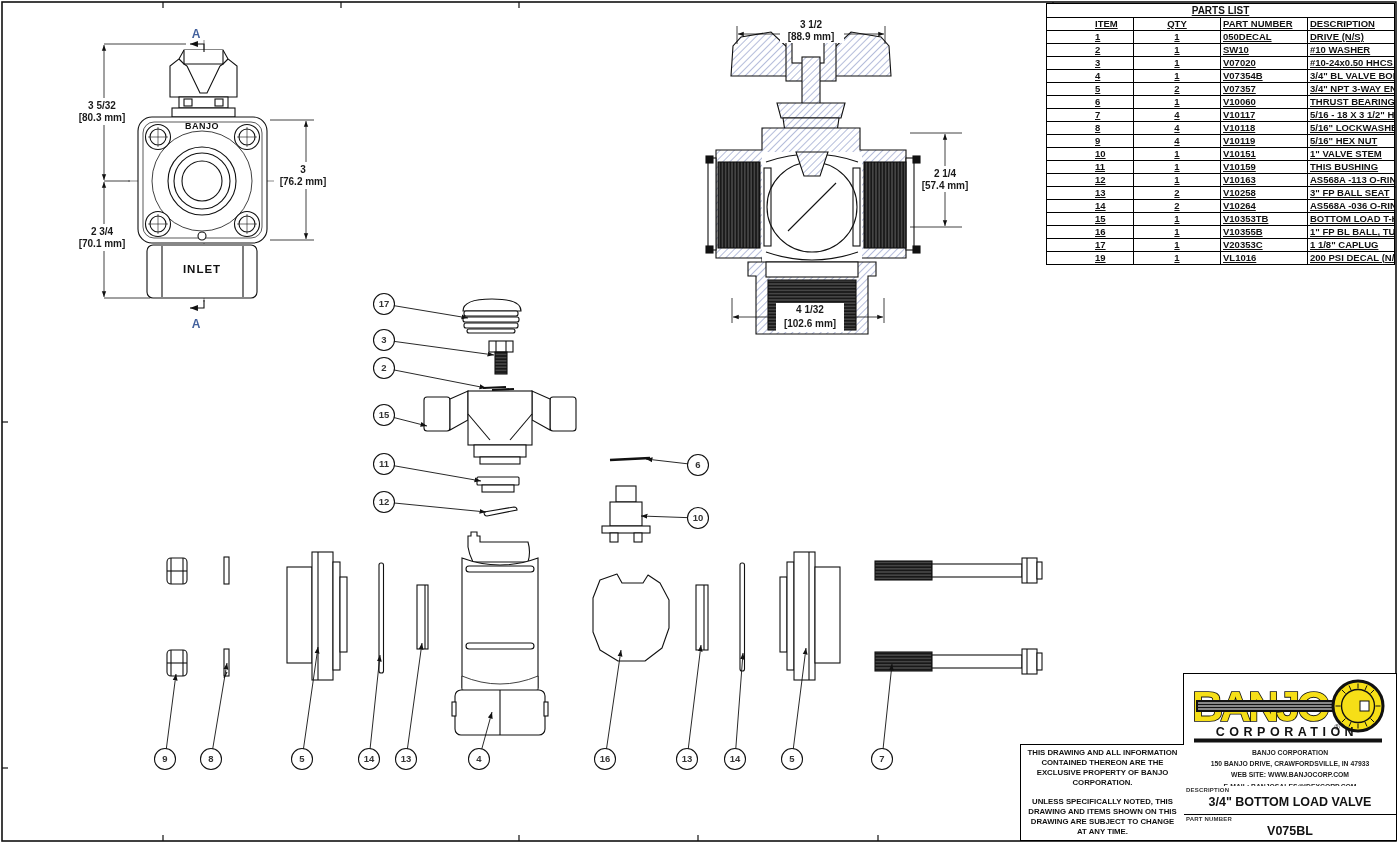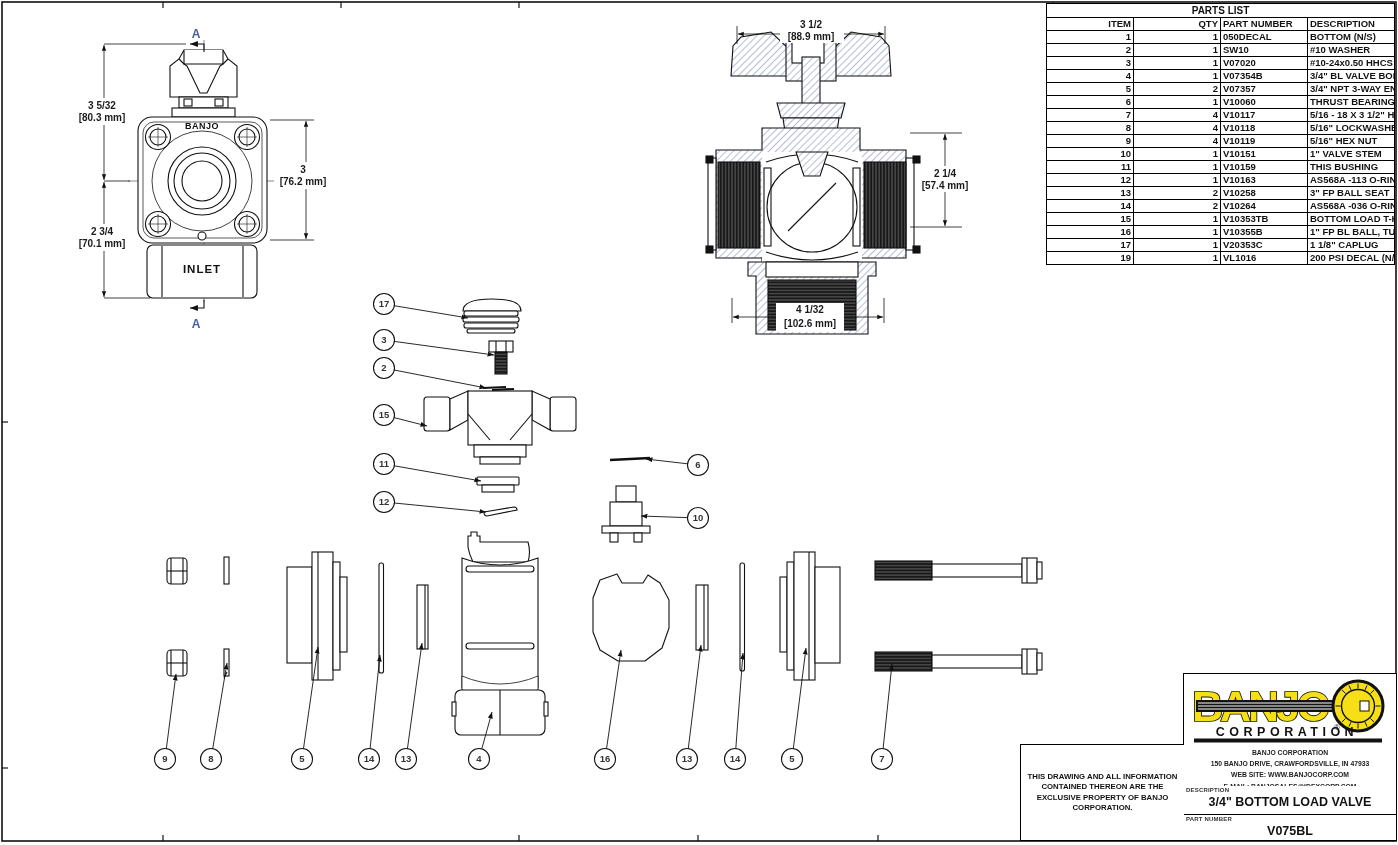--- a/index.html
+++ b/index.html
@@ -8,26 +8,26 @@
   #lineart{position:absolute;left:0;top:0;width:1398px;height:845px;}
   svg text{font-family:"Liberation Sans",sans-serif;}
   .dim-text{font-size:10px;font-weight:bold;fill:#1a1a1a;text-anchor:middle;}
   .sec-label{font-size:12px;font-weight:bold;fill:#44629e;text-anchor:middle;}
   .callout-num{font-size:9.5px;font-weight:bold;fill:#333;text-anchor:middle;}
   .face-label{font-size:9px;font-weight:bold;fill:#111;text-anchor:middle;letter-spacing:.5px;}
   .inlet-label{font-size:11.5px;font-weight:bold;fill:#111;text-anchor:middle;letter-spacing:1px;}
 
   
   #parts-table{position:absolute;left:1046px;top:3px;width:349px;border-collapse:collapse;
-               table-layout:fixed;z-index:3;background:#fff;}
+               table-layout:fixed;z-index:3;background:#fff;text-decoration:underline;}
   #parts-table th,#parts-table td{border:1px solid #000;font-size:9.5px;font-weight:bold;
                padding:0 2px;height:12px;line-height:12px;white-space:nowrap;overflow:hidden;}
   #parts-table .t-title{text-align:center;font-size:10px;height:13px;}
-  #parts-table .c-item{width:32px;text-align:right;padding-left:48px;}
-  #parts-table .c-qty{width:24px;text-align:right;}
+  #parts-table .c-item{width:32px;text-align:left;padding-left:48px;}
+  #parts-table .c-qty{width:24px;text-align:center;}
   #parts-table .c-part{width:86px;text-align:left;}
   #parts-table .c-desc{text-align:left;}
 
   
   .tb-box{position:absolute;border:1px solid #000;background:#fff;z-index:3;box-sizing:border-box;}
   #logo-box{left:1183px;top:673px;width:214px;height:72px;}
   #addr-box{left:1183px;top:744px;width:214px;height:43px;border-top:none;text-align:center;}
   #addr-box .addr-line{font-size:6.8px;font-weight:bold;line-height:1.5;color:#222;margin-top:1px;}
   #addr-box .addr-line:first-child{margin-top:4px;}
   #desc-box{left:1183px;top:786px;width:214px;height:29px;border-top:none;}
@@ -435,21 +435,21 @@
       <th class="c-qty">QTY</th>
       <th class="c-part">PART NUMBER</th>
       <th class="c-desc">DESCRIPTION</th>
     </tr>
   </thead>
   <tbody>
         <tr>
           <td class="c-item">1</td>
           <td class="c-qty">1</td>
           <td class="c-part">050DECAL</td>
-          <td class="c-desc">BOTTOM (N/S)</td>
+          <td class="c-desc">DRIVE (N/S)</td>
         </tr>
         <tr>
           <td class="c-item">2</td>
           <td class="c-qty">1</td>
           <td class="c-part">SW10</td>
           <td class="c-desc">#10 WASHER</td>
         </tr>
         <tr>
           <td class="c-item">3</td>
           <td class="c-qty">1</td>
@@ -591,15 +591,16 @@
   <div class="tb-value">3/4" BOTTOM LOAD VALVE</div>
 </div>
 
 <div id="pn-box" class="tb-box">
   <span class="tb-mini-label">PART NUMBER</span>
   <div class="tb-value">V075BL</div>
 </div>
 
 <div id="disc-box" class="tb-box">
   <p>THIS DRAWING AND ALL INFORMATION CONTAINED THEREON ARE THE EXCLUSIVE PROPERTY OF BANJO CORPORATION.</p>
+  <p>UNLESS SPECIFICALLY NOTED, THIS DRAWING AND ITEMS SHOWN ON THIS DRAWING ARE SUBJECT TO CHANGE AT ANY TIME.</p>
 </div>
 
 </div>
 
 </body></html>

